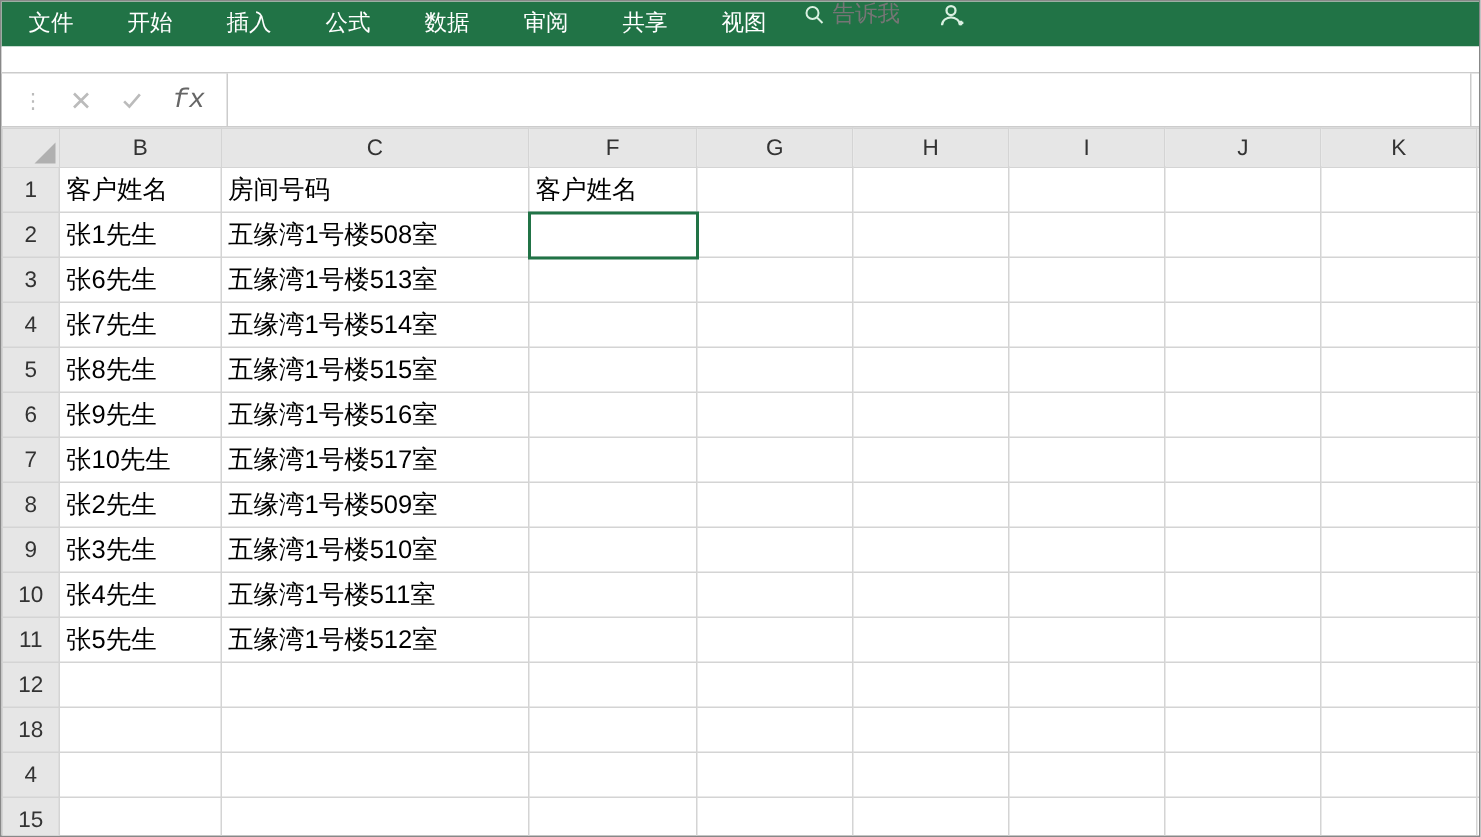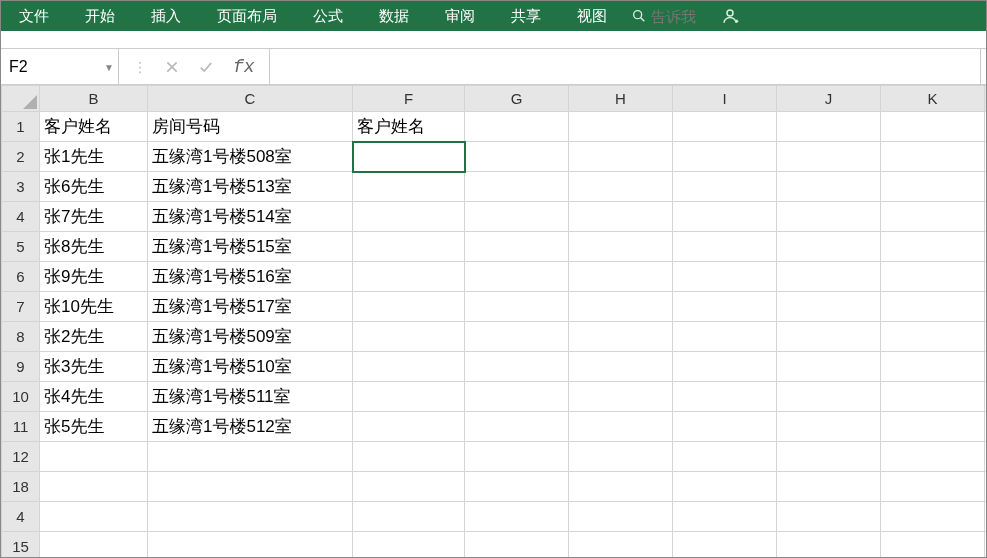--- a/index.html
+++ b/index.html
@@ -10,21 +10,21 @@
     width: 987px;
     height: 558px;
     overflow: hidden;
     border: 1px solid #888;
   }
   
   .menubar {
     background: #217346;
     height: 30px;
     display: flex;
-    align-items: center;
+    align-items: flex-start;
     color: #fff;
     padding: 0 4px;
     gap: 0;
   }
   .menu-item {
     padding: 0 18px;
     height: 30px;
     line-height: 30px;
     cursor: pointer;
     font-size: 15px;
@@ -159,21 +159,20 @@
     background:#fff;
   }
 </style>
 </head>
 <body>
 
 <div class="menubar">
   <div class="menu-item">文件</div>
   <div class="menu-item">开始</div>
   <div class="menu-item">插入</div>
-  <div class="menu-item">页面布局</div>
   <div class="menu-item">公式</div>
   <div class="menu-item">数据</div>
   <div class="menu-item">审阅</div>
   <div class="menu-item">共享</div>
   <div class="menu-item">视图</div>
   <div class="search-group">
     <span>
       <svg width="16" height="16" viewBox="0 0 24 24" fill="none" stroke="#d9f0e1" stroke-width="2">
           <circle cx="10" cy="10" r="6"></circle>
           <line x1="20" y1="20" x2="14.5" y2="14.5"></line>
@@ -187,24 +186,20 @@
         <path d="M4 21c0-4 4-7 8-7s8 3 8 7"></path>
         <line x1="19" y1="19" x2="23" y2="19"></line>
         <line x1="21" y1="17" x2="21" y2="21"></line>
       </svg>
   </div>
 </div>
 
 <div class="ribbon-space"></div>
 
 <div class="formula-row">
-  <div class="namebox">
-    <input value="F2" style="">
-    <span class="dd">▼</span>
-  </div>
   <div class="fb-btns">
     <span class="fb-btn" style="color:#bbb;">⋮</span>
     <span class="fb-btn">
       <svg width="14" height="14" viewBox="0 0 24 24" stroke="#bbb" stroke-width="3">
           <line x1="4" y1="4" x2="20" y2="20"></line>
           <line x1="20" y1="4" x2="4" y2="20"></line>
         </svg>
     </span>
     <span class="fb-btn">
       <svg width="18" height="14" viewBox="0 0 24 24" fill="none" stroke="#bbb" stroke-width="3">

